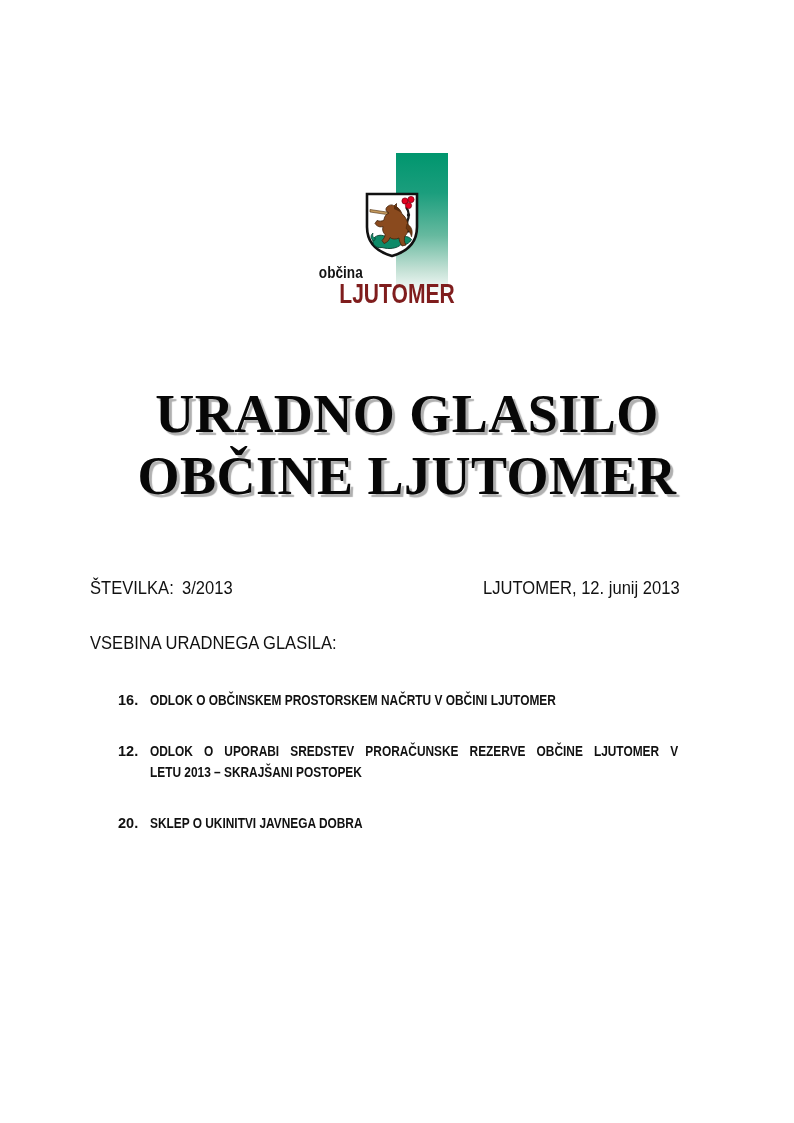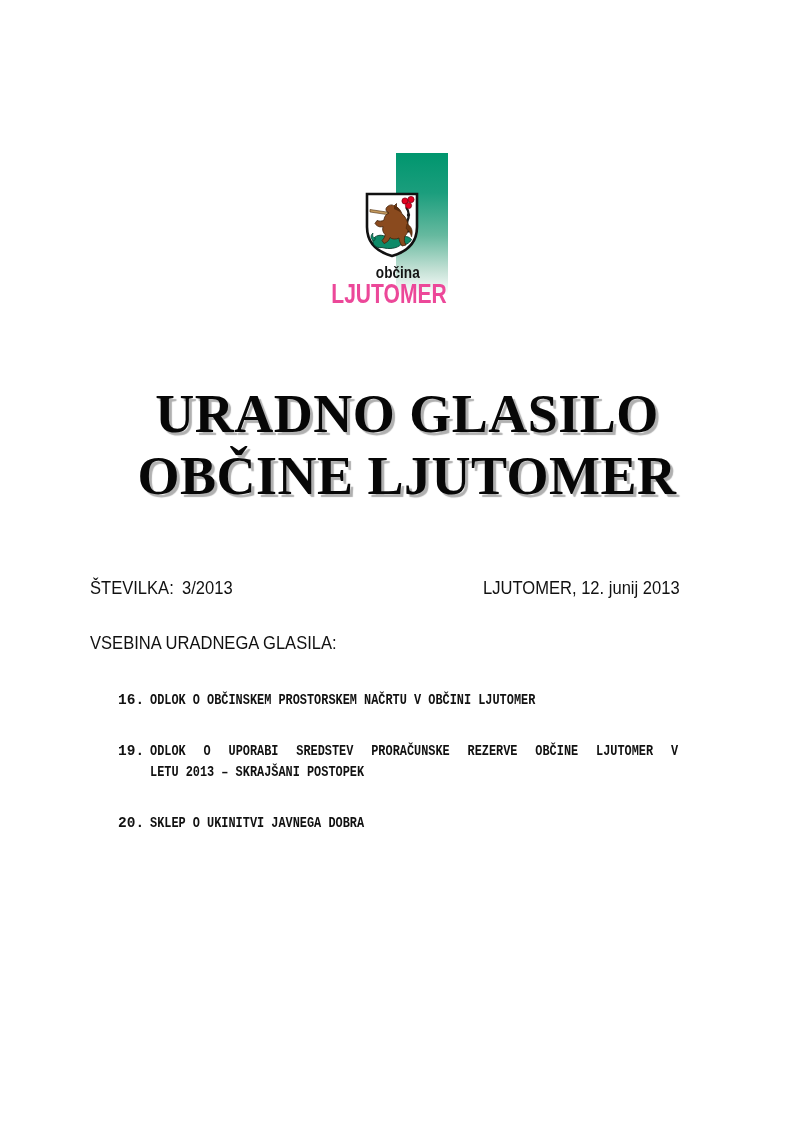--- a/index.html
+++ b/index.html
@@ -14,26 +14,26 @@
 
   
   .logo { position: absolute; left: 315px; top: 153px; width: 165px; height: 160px; }
   .logo-band {
     position: absolute; left: 81px; top: 0; width: 52px; height: 142px;
     background: linear-gradient(to bottom, #00966e 0%, #1b9e7d 28%, #66b99f 58%, #c2e0d4 82%, #ffffff 100%);
   }
   .logo-crest { position: absolute; left: 48px; top: 38px; width: 58px; height: 68px; }
   .logo-obcina {
     position: absolute; left: 0; top: 111px; width: 165px;
-    text-align: center; font-weight: bold; font-size: 16px; color: #141414;
+    font-weight: bold; font-size: 16px; color: #141414;
   }
   .logo-obcina > span { display: inline-block; transform: scaleX(0.85); }
   .logo-muni {
     position: absolute; left: 0; top: 126px; width: 165px;
-    font-weight: bold; font-size: 27px; color: #ec4899; letter-spacing: 0px;
+    text-align: center; font-weight: bold; font-size: 27px; color: #7f1d1d; letter-spacing: 0px;
   }
   .logo-muni > span { display: inline-block; transform: scaleX(0.78); }
 
   
   .doc-title {
     position: absolute; left: 0; top: 383px; width: 794px; padding-left: 10px;
     text-align: center;
     font-family: "Liberation Serif", serif;
     font-weight: bold; font-size: 54px; line-height: 62px;
     color: #070707;
@@ -53,21 +53,21 @@
     font-size: 18px; white-space: nowrap;
     transform: scaleX(0.92); transform-origin: 0 0;
   }
 
   
   .toc-heading {
     position: absolute; left: 90px; top: 633px;
     font-size: 18px; white-space: nowrap;
     transform: scaleX(0.92); transform-origin: 0 0;
   }
-  .toc { position: absolute; left: 118px; top: 690px; width: 676px; font-family: Liberation Mono, monospace; }
+  .toc { position: absolute; left: 118px; top: 690px; width: 676px; }
   .toc-item { display: flex; margin-bottom: 30px; font-weight: bold; font-size: 14.5px; line-height: 21px; }
   .toc-num { flex: 0 0 32px; }
   .toc-body { width: 660px; transform: scaleX(0.82); transform-origin: 0 0; }
   .toc-body .jline { text-align: justify; text-align-last: justify; }
 </style>
 </head>
 <body>
 
 <div class="page">
 
@@ -124,21 +124,21 @@
 
   <div class="toc-heading">VSEBINA URADNEGA GLASILA:</div>
   <div class="toc">
       <div class="toc-item">
         <span class="toc-num">16.</span>
         <div class="toc-body">
           <div>ODLOK O OBČINSKEM PROSTORSKEM NAČRTU V OBČINI LJUTOMER</div>
         </div>
       </div>
       <div class="toc-item">
-        <span class="toc-num">19.</span>
+        <span class="toc-num">12.</span>
         <div class="toc-body">
           <div class="jline">ODLOK O UPORABI SREDSTEV PRORAČUNSKE REZERVE OBČINE LJUTOMER V</div>
           <div>LETU 2013 – SKRAJŠANI POSTOPEK</div>
         </div>
       </div>
       <div class="toc-item">
         <span class="toc-num">20.</span>
         <div class="toc-body">
           <div>SKLEP O UKINITVI JAVNEGA DOBRA</div>
         </div>

